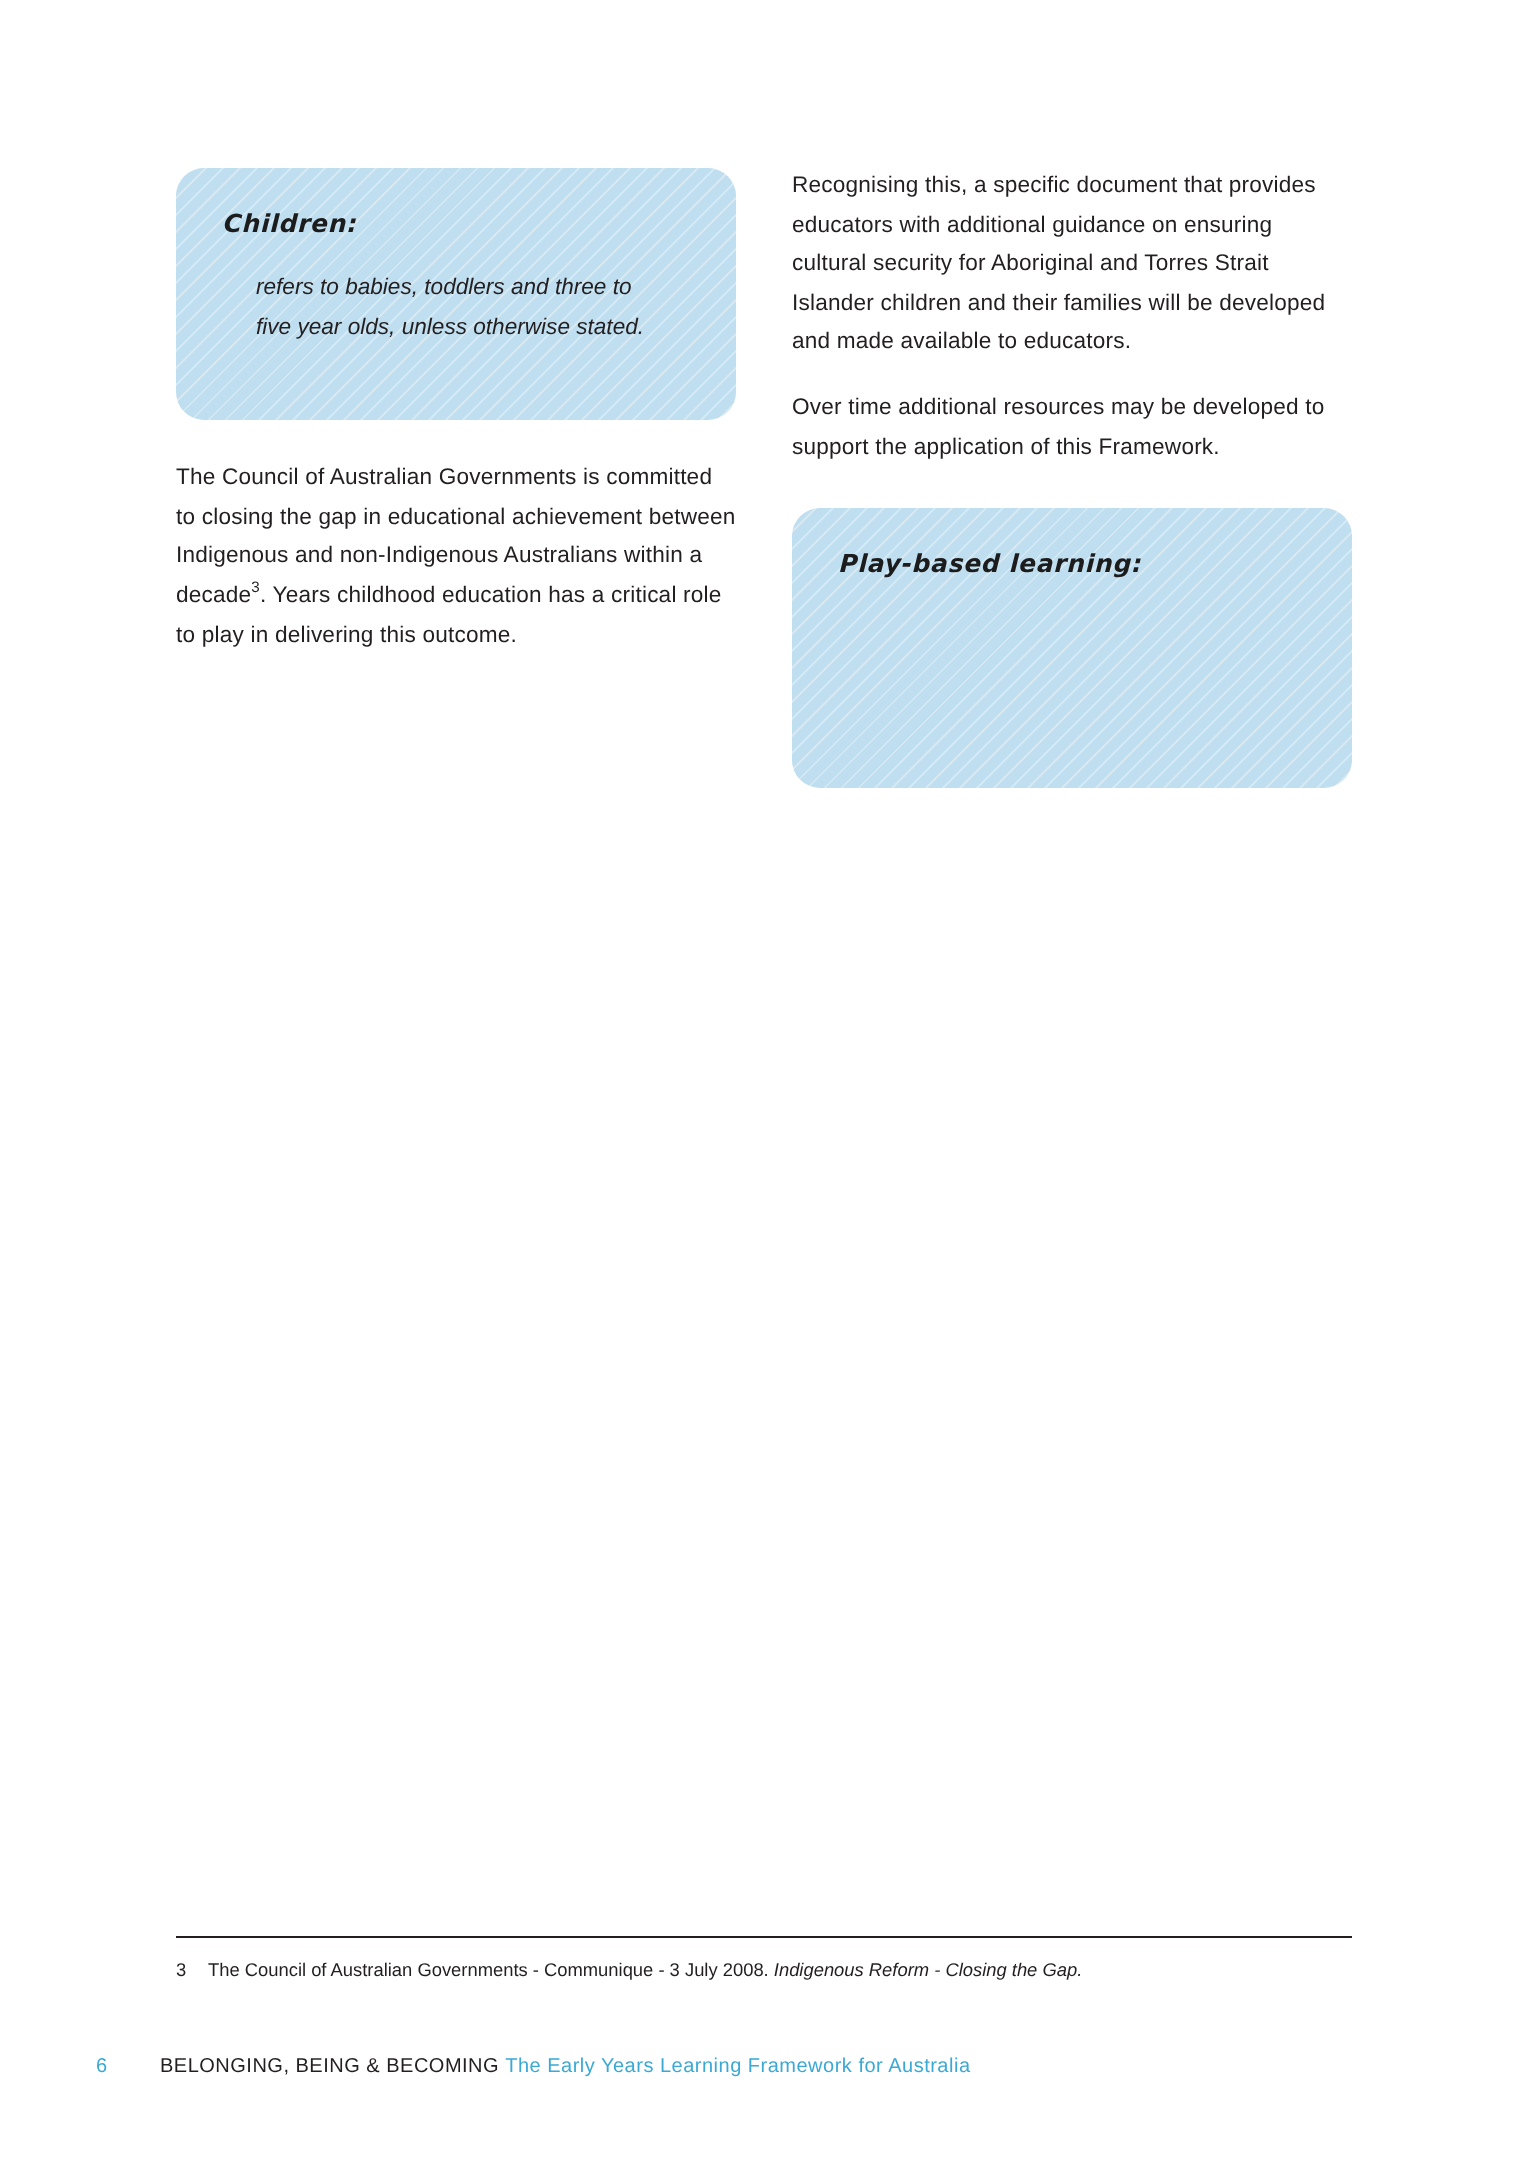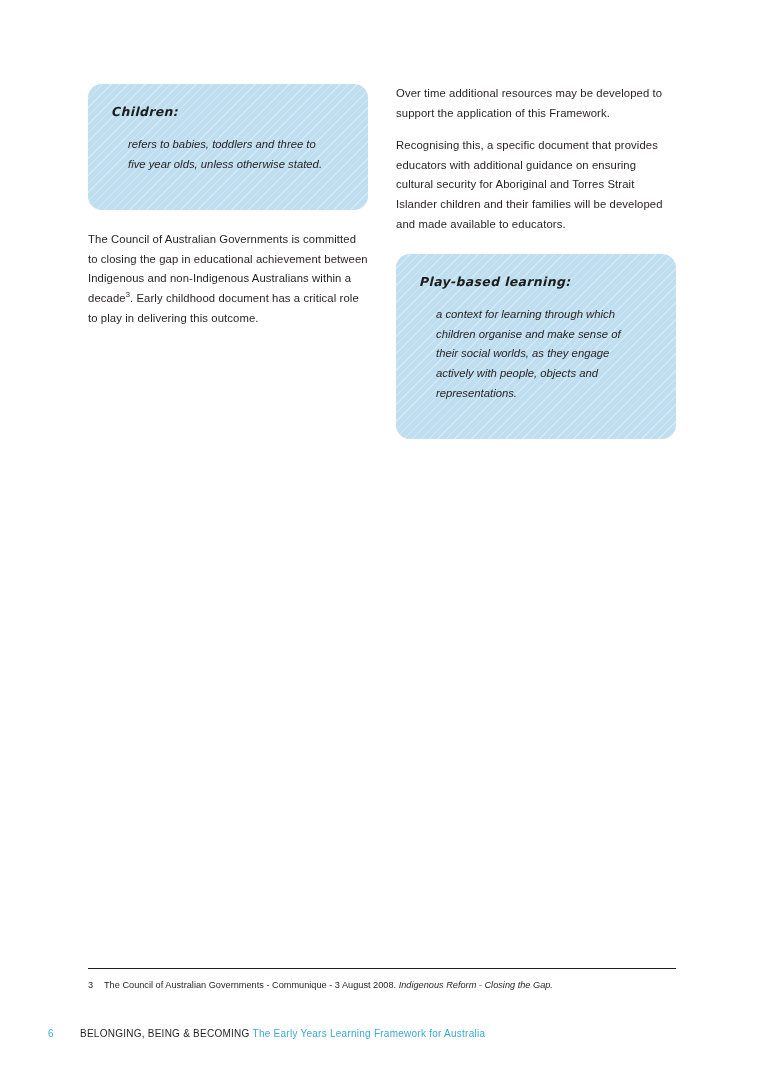--- a/index.html
+++ b/index.html
@@ -151,41 +151,40 @@
   <div class="columns">
 
     <div class="col">
 
       <div class="callout" id="callout-children">
         <p class="term">Children:</p>
         <p class="definition">refers to babies, toddlers and three to five year olds, unless otherwise stated.</p>
       </div>
 
 
-      <p class="body"><span>The Council of Australian Governments is committed to closing the gap in educational achievement between Indigenous and non-Indigenous Australians within a decade</span><sup>3</sup><span>. Early childhood document has a critical role to play in delivering this outcome.</span></p>
+      <p class="body"><span>The Council of Australian Governments is committed to closing the gap in educational achievement between Indigenous and non-Indigenous Australians within a decade</span><sup>3</sup><span>. Years childhood education has a critical role to play in delivering this outcome.</span></p>
 
     </div>
 
     <div class="col">
 
+      <p class="body">Recognising this, a specific document that provides educators with additional guidance on ensuring cultural security for Aboriginal and Torres Strait Islander children and their families will be developed and made available to educators.</p>
       <p class="body">Over time additional resources may be developed to support the application of this Framework.</p>
-      <p class="body">Recognising this, a specific document that provides educators with additional guidance on ensuring cultural security for Aboriginal and Torres Strait Islander children and their families will be developed and made available to educators.</p>
 
       <div class="callout" id="callout-play">
         <p class="term">Play-based learning:</p>
-        <p class="definition">a context for learning through which children organise and make sense of their social worlds, as they engage actively with people, objects and representations.</p>
       </div>
 
     </div>
 
   </div>
 
   <div class="footnote-rule"></div>
 
   <div class="footnote">
-    <span class="num">3</span><span>The Council of Australian Governments - Communique - 3 August 2008. </span><span class="ital">Indigenous Reform - Closing the Gap.</span>
+    <span class="num">3</span><span>The Council of Australian Governments - Communique - 3 July 2008. </span><span class="ital">Indigenous Reform - Closing the Gap.</span>
   </div>
 
   <div class="footer">
     <span class="page-number">6</span><span class="doc-title">BELONGING, BEING &amp; BECOMING</span><span class="doc-subtitle">&nbsp;<span>The Early Years Learning Framework for Australia</span></span>
   </div>
 
 </div>
 
 </body></html>

